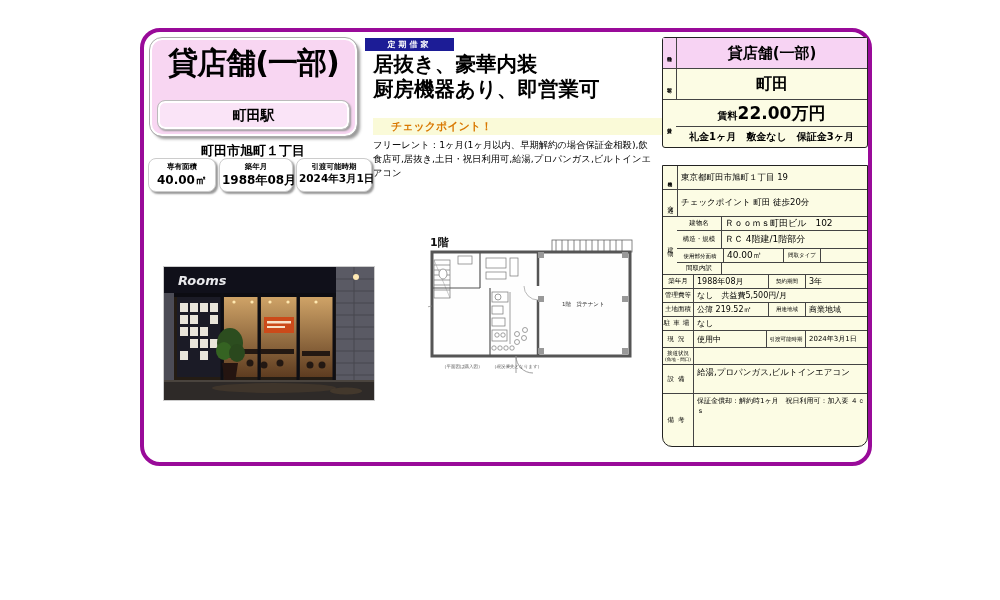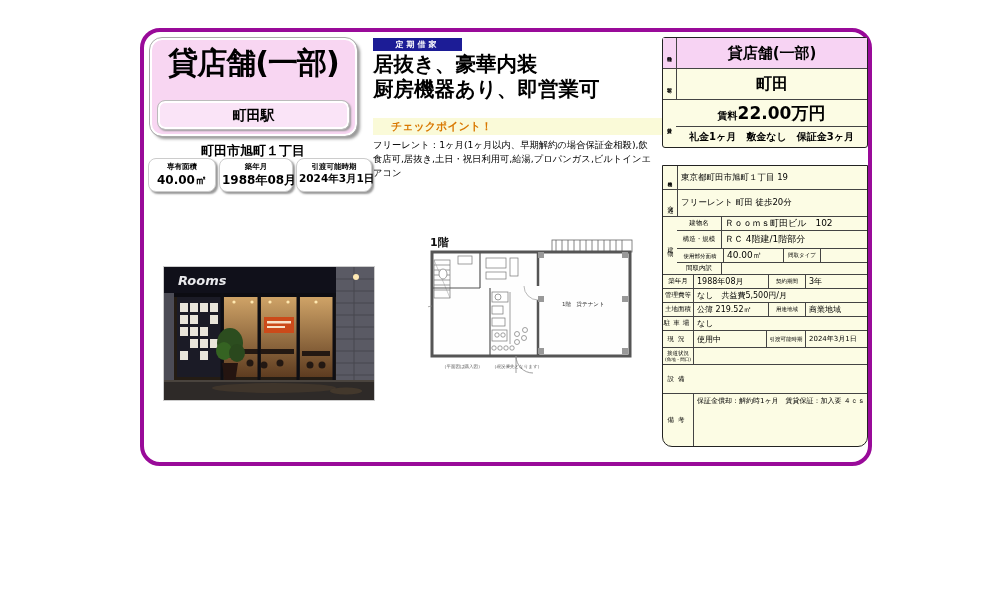--- a/index.html
+++ b/index.html
@@ -18,21 +18,21 @@
     box-shadow:1.5px 1.5px 2px #999;font-size:14px;font-weight:bold;line-height:24px;}
   .addr{left:0;top:110px;width:218px;text-align:center;font-size:13px;font-weight:bold;}
   .badges{left:4px;top:126px;display:flex;gap:3px;}
   .badge{background:#fff;border:1px solid #ccc;border-radius:8px;box-shadow:2px 2px 2px #999;
     text-align:center;padding:3px 2px 2px 2px;}
   .b-label{font-size:7.5px;font-weight:bold;}
   .b-value{font-size:12px;font-weight:bold;white-space:nowrap;}
   .b-value.small{font-size:10.5px;}
 
   
-  .navy{left:229px;top:6px;width:89px;height:13px;background:#1c1c96;color:#fff;
+  .navy{left:221px;top:6px;width:89px;height:13px;background:#1c1c96;color:#fff;
     font-size:8px;font-weight:bold;text-align:center;line-height:13px;letter-spacing:3px;}
   .headline{left:229px;top:20px;width:290px;font-size:20.5px;font-weight:bold;line-height:1.2;}
   .cp-bar{left:229px;top:86px;width:277px;height:17px;background:#fafad8;
     color:#d97800;font-size:11px;font-weight:bold;line-height:17px;padding-left:18px;}
   .cp-body{left:229px;top:106px;width:282px;font-size:9.3px;line-height:1.5;}
 
   
   .photo{left:19px;top:234px;width:210px;height:133px;border:1px solid #ccc;}
   .planwrap{left:284px;top:202px;width:214px;height:152px;}
 
@@ -286,21 +286,21 @@
     </div>
   </div>
 
   <div class="abs rt dtable">
     <div class="r" style="height:23px">
       <div class="cell lblc vert" style="width:14px;font-size:4.5px">物件所在地</div>
       <div class="cell flex1 valL fs85">東京都町田市旭町１丁目 19</div>
     </div>
     <div class="r" style="height:26px">
       <div class="cell lblc vert" style="width:14px;font-size:6px;letter-spacing:3px">交通</div>
-      <div class="cell flex1 valL fs85">フリーレント 町田 徒歩20分</div>
+      <div class="cell flex1 valL fs85">チェックポイント 町田 徒歩20分</div>
     </div>
     <div class="r" style="height:57px">
       <div class="cell lblc vert" style="width:14px;font-size:6px;letter-spacing:4px">建物</div>
       <div class="col">
         <div class="sr" style="height:15px">
           <div class="cell lblc" style="width:44px;border-left:none">建物名</div>
           <div class="cell flex1 valL fs9">Ｒｏｏｍｓ町田ビル　102</div>
         </div>
         <div class="sr" style="height:21px">
           <div class="cell lblc" style="width:44px;border-left:none">構造・規模</div>
@@ -346,20 +346,21 @@
     </div>
     <div class="r" style="height:16px">
       <div class="cell" style="width:30px;flex-direction:column;line-height:1.2">
         <div class="fs55">接道状況</div>
         <div style="font-size:4.5px">(角地・間口)</div>
       </div>
       <div class="cell flex1 valL fs8"></div>
     </div>
     <div class="r" style="height:28px">
       <div class="cell lblc" style="width:30px;letter-spacing:4px">設備</div>
+      <div class="cell flex1 valL fs85 topalign">給湯,プロパンガス,ビルトインエアコン</div>
     </div>
     <div class="r" style="height:52px">
       <div class="cell lblc" style="width:30px;letter-spacing:4px">備考</div>
-      <div class="cell flex1 valL fs7 topalign">保証金償却：解約時1ヶ月　賃貸保証：加入要 ４ｃｓ</div>
+      <div class="cell flex1 valL fs7 topalign">保証金償却：解約時1ヶ月　祝日利用可：加入要 ４ｃｓ</div>
     </div>
   </div>
 
 </div>
 
 </body></html>

